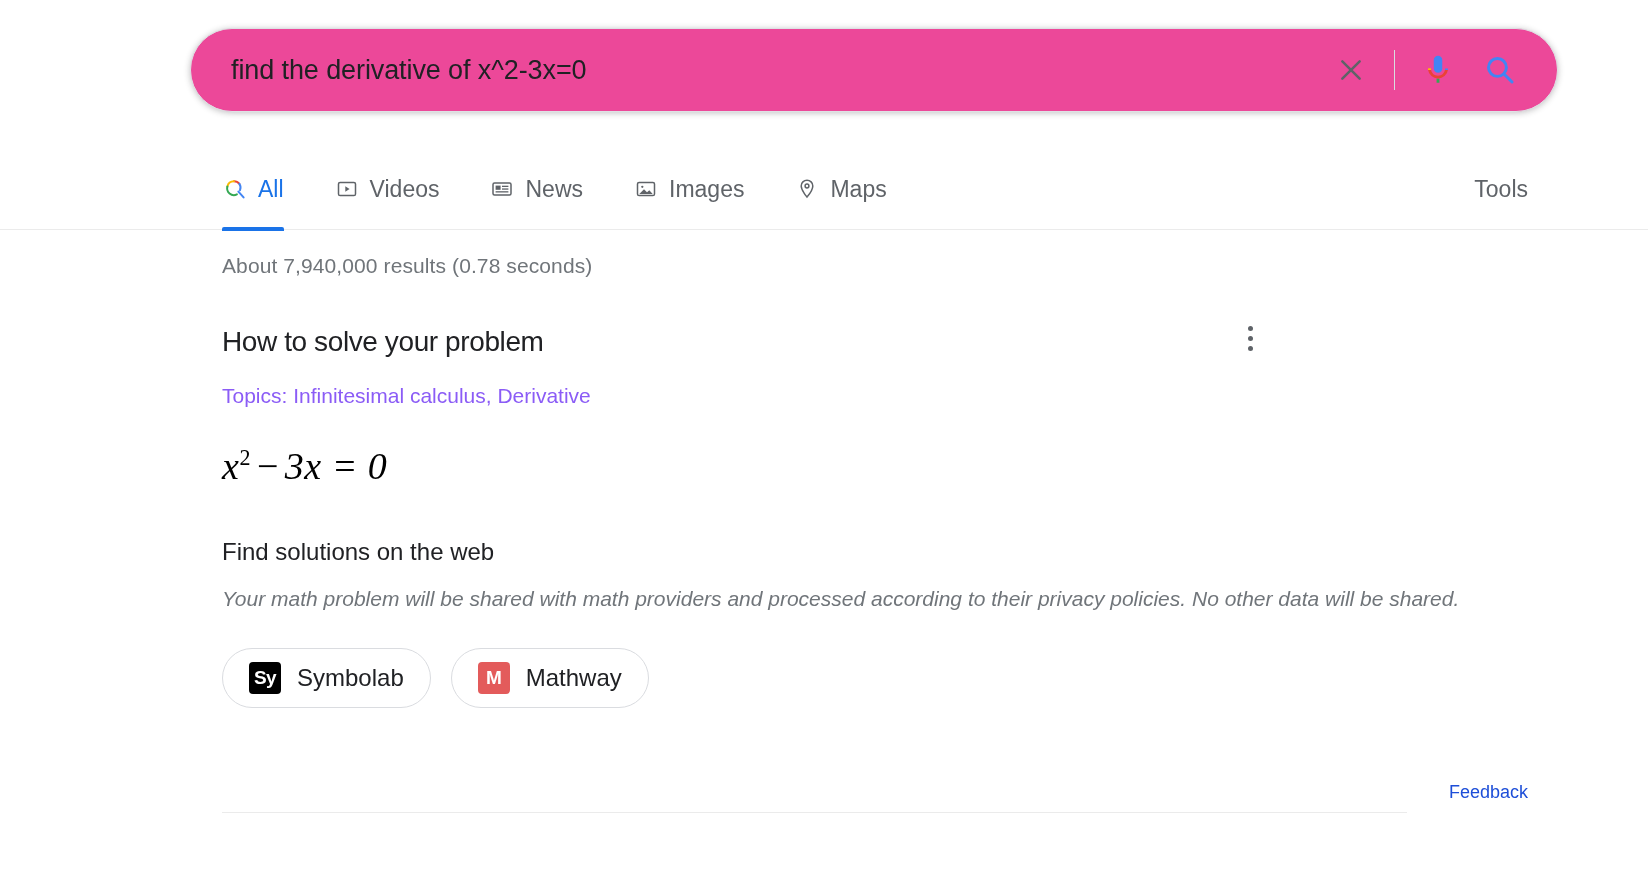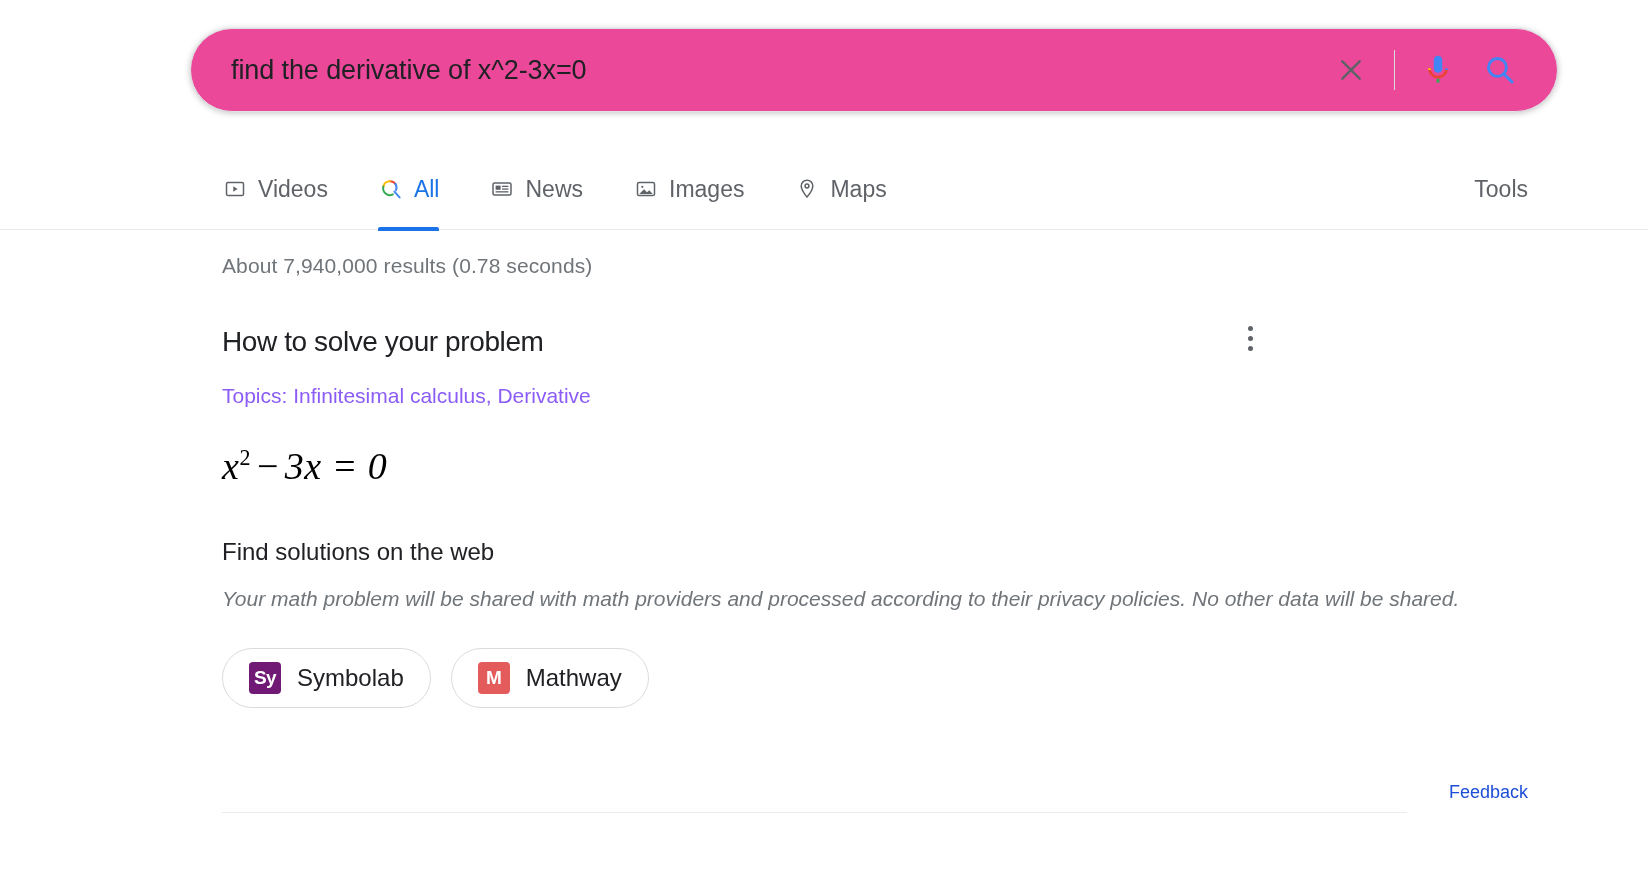--- a/index.html
+++ b/index.html
@@ -299,46 +299,46 @@
           <path d="M15 15 L20.5 20.5" stroke="#4285f4" stroke-width="2.1" stroke-linecap="round"></path>
         </svg>
       </button>
     </div>
   </div>
 </div>
 
 <div class="tabs-row">
   <div class="tabs">
 
-    <div class="tab">
-      <span class="tab-icon">
-        <svg width="24" height="24" viewBox="0 0 24 24" aria-hidden="true">
-          <rect x="3.5" y="5.5" width="17" height="13" rx="1.6" stroke="#5f6368" stroke-width="1.5" fill="none"></rect>
-          <path d="M10.3 9.2 L14.6 12 L10.3 14.8 Z" fill="#5f6368"></path>
-        </svg>
-      </span>
-      <span class="tab-label">Videos</span>
-    </div>
-
     <div class="tab active">
       <span class="tab-icon">
         <svg width="24" height="24" viewBox="0 0 24 24" aria-hidden="true">
           <path d="M11 4.2a6.8 6.8 0 0 1 5.4 2.7" stroke="#ea4335" stroke-width="2" fill="none" stroke-linecap="round"></path>
           <path d="M16.4 6.9a6.8 6.8 0 0 1 .6 6.3" stroke="#4285f4" stroke-width="2" fill="none" stroke-linecap="round"></path>
           <path d="M4.4 9.4A6.8 6.8 0 0 1 11 4.2" stroke="#fbbc05" stroke-width="2" fill="none" stroke-linecap="round"></path>
           <path d="M4.4 9.4a6.8 6.8 0 0 0 9.5 8" stroke="#34a853" stroke-width="2" fill="none" stroke-linecap="round"></path>
           <path d="M15.4 14.6 L20.6 20.4" stroke="#4285f4" stroke-width="2" stroke-linecap="round"></path>
         </svg>
       </span>
       <span class="tab-label">All</span>
     </div>
 
     <div class="tab">
       <span class="tab-icon">
         <svg width="24" height="24" viewBox="0 0 24 24" aria-hidden="true">
+          <rect x="3.5" y="5.5" width="17" height="13" rx="1.6" stroke="#5f6368" stroke-width="1.5" fill="none"></rect>
+          <path d="M10.3 9.2 L14.6 12 L10.3 14.8 Z" fill="#5f6368"></path>
+        </svg>
+      </span>
+      <span class="tab-label">Videos</span>
+    </div>
+
+    <div class="tab">
+      <span class="tab-icon">
+        <svg width="24" height="24" viewBox="0 0 24 24" aria-hidden="true">
           <rect x="3" y="6" width="18" height="12" rx="1.5" stroke="#5f6368" stroke-width="1.5" fill="none"></rect>
           <rect x="5.6" y="8.6" width="5" height="4.2" fill="#5f6368"></rect>
           <rect x="12" y="8.7" width="6.4" height="1.3" fill="#5f6368"></rect>
           <rect x="12" y="11.4" width="6.4" height="1.3" fill="#5f6368"></rect>
           <rect x="5.6" y="14.2" width="12.8" height="1.3" fill="#5f6368"></rect>
         </svg>
       </span>
       <span class="tab-label">News</span>
     </div>
 
@@ -376,21 +376,21 @@
 
   <div class="equation">
     <span>x</span><sup>2</sup><span class="op">−</span><span>3x = 0</span>
   </div>
 
   <div class="section-title">Find solutions on the web</div>
   <div class="disclaimer">Your math problem will be shared with math providers and processed according to their privacy policies. No other data will be shared.</div>
 
   <div class="providers">
     <div class="provider-chip">
-      <span class="logo-sq" style="background:#701a75">Sy</span>
+      <span class="logo-sq" style="background:#000000">Sy</span>
       <span class="provider-label">Symbolab</span>
     </div>
     <div class="provider-chip">
       <span class="logo-sq" style="background:#e35b5b">M</span>
       <span class="provider-label">Mathway</span>
     </div>
   </div>
 </div>
 
 <div class="kebab">

